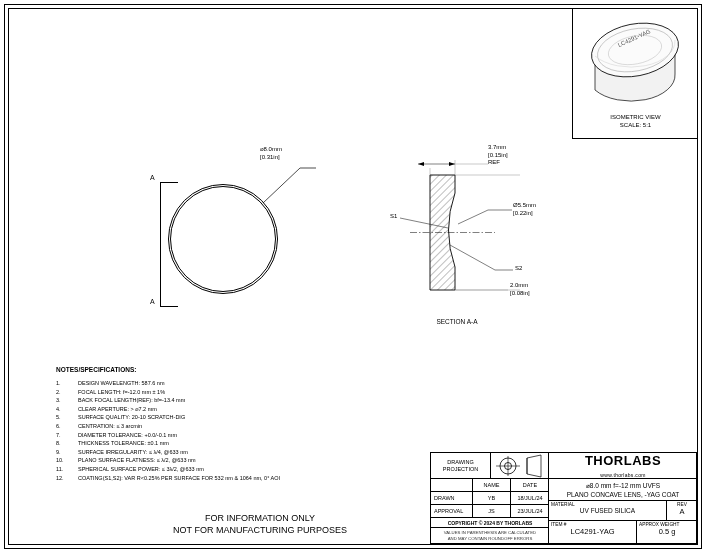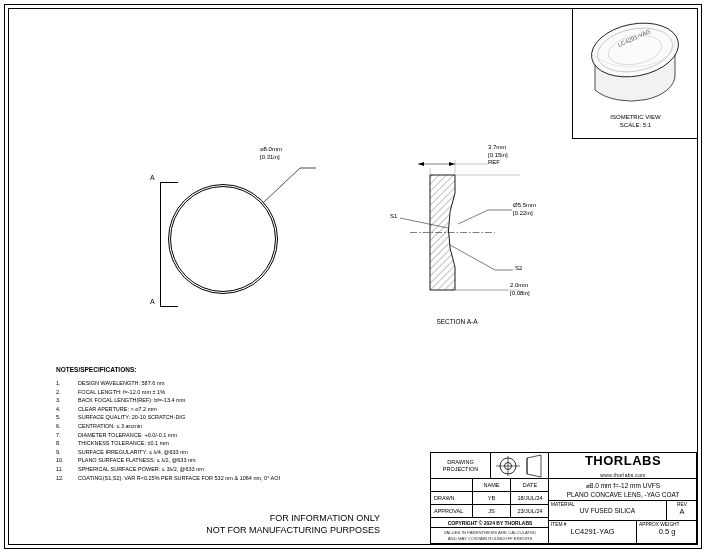--- a/index.html
+++ b/index.html
@@ -191,21 +191,21 @@
     <div class="noteline">
         <span class="noteno">11.</span>
         <span class="notetxt">SPHERICAL SURFACE POWER: ≤ 3λ/2, @633 nm</span>
       </div>
     <div class="noteline">
         <span class="noteno">12.</span>
         <span class="notetxt">COATING(S1,S2): VAR R&lt;0.25% PER SURFACE FOR 532 nm &amp; 1064 nm, 0° AOI</span>
       </div>
   </div>
 
-  <div id="disclaimer" style="white-space:pre-line;text-align:right;">FOR INFORMATION ONLY
+  <div id="disclaimer" style="white-space:pre-line;">FOR INFORMATION ONLY
 NOT FOR MANUFACTURING PURPOSES</div>
 
   <div id="titleblock">
     <div id="tb-left">
       <div class="tb-proj" style="white-space:pre-line;">DRAWING
 PROJECTION</div>
       <div class="tb-symbol">
         <svg width="58" height="26">
           <circle cx="17" cy="13" r="8" fill="none" stroke="#000" stroke-width="0.8"></circle>
           <line x1="5" y1="13" x2="29" y2="13" stroke="#000" stroke-width="0.6"></line>

